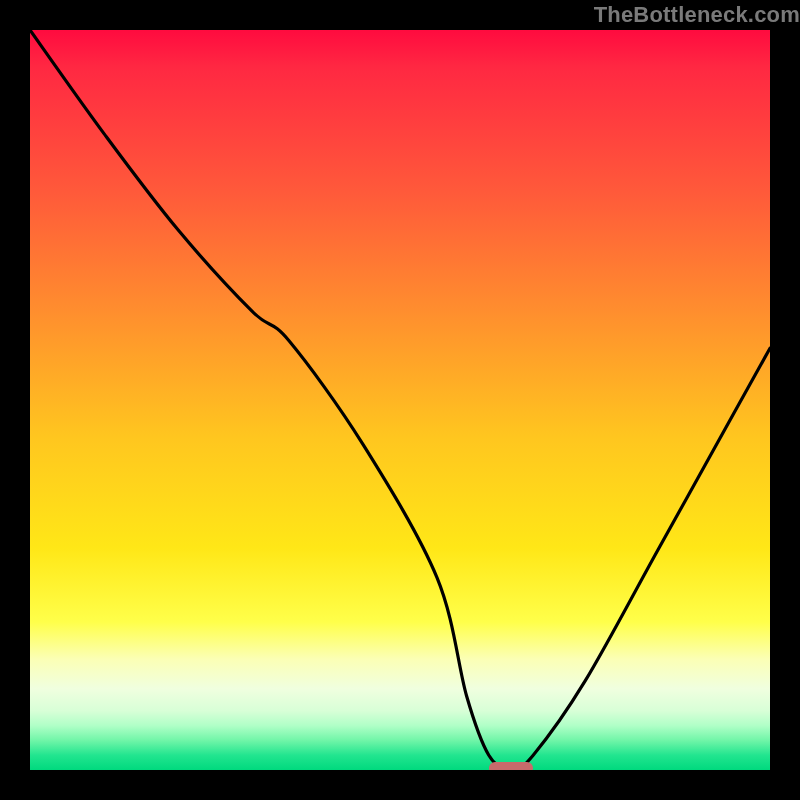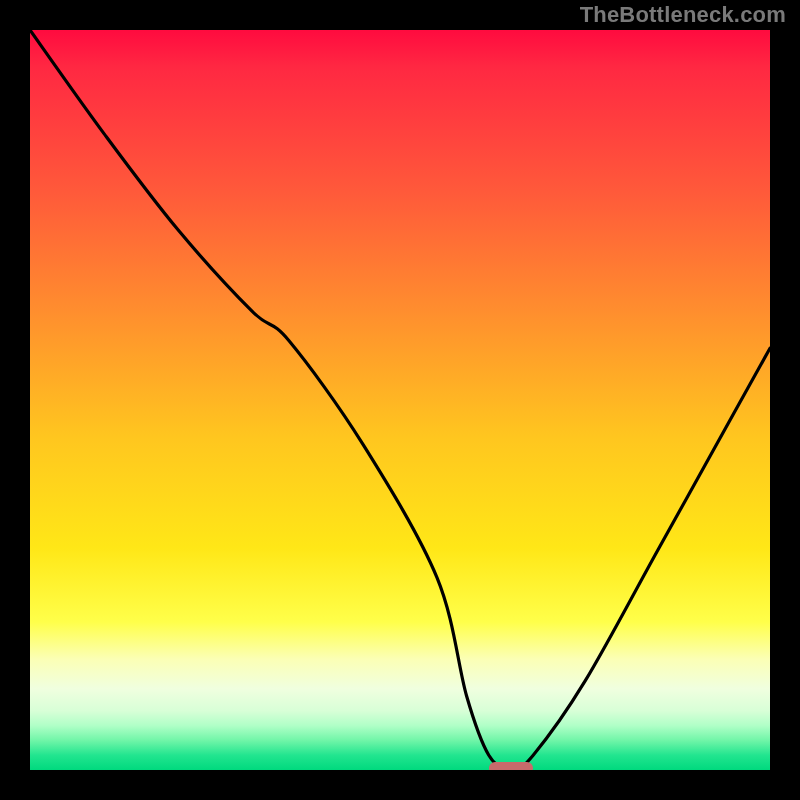--- a/index.html
+++ b/index.html
@@ -13,21 +13,21 @@
   }
   .frame {
     position: relative;
     width: 800px;
     height: 800px;
     background: #000;
   }
   .watermark {
     position: absolute;
     top: 2px;
-    right: 14px;
+    right: 0;
     color: #7a7a7a;
     font-size: 22px;
     font-weight: 600;
     letter-spacing: 0.2px;
     z-index: 10;
   }
   .plot-area {
     position: absolute;
     left: 30px;
     top: 30px;

